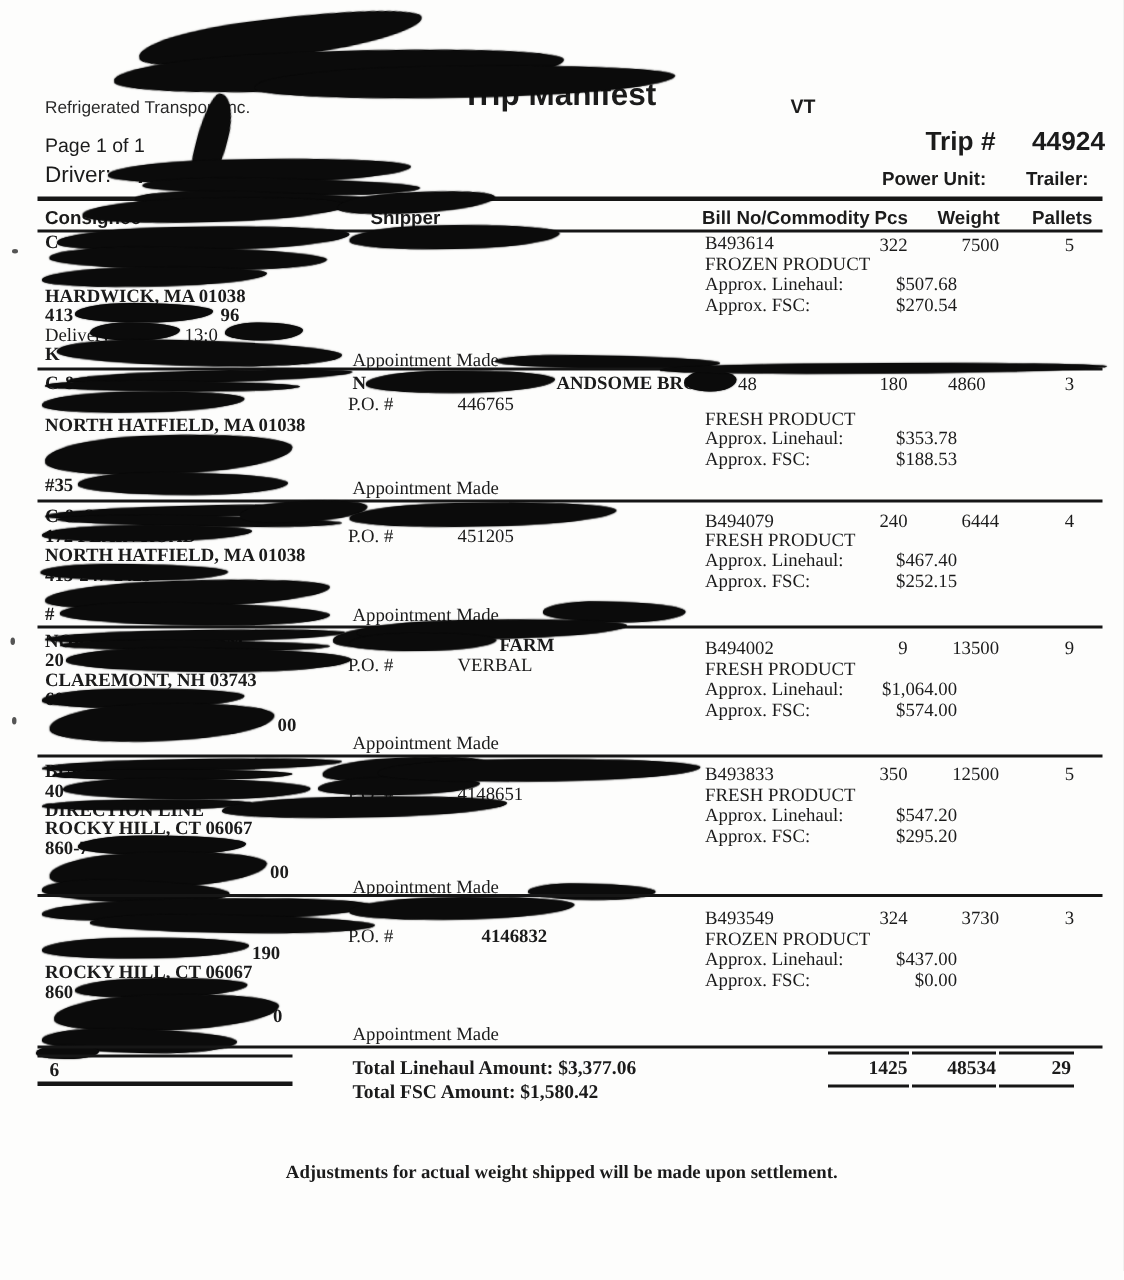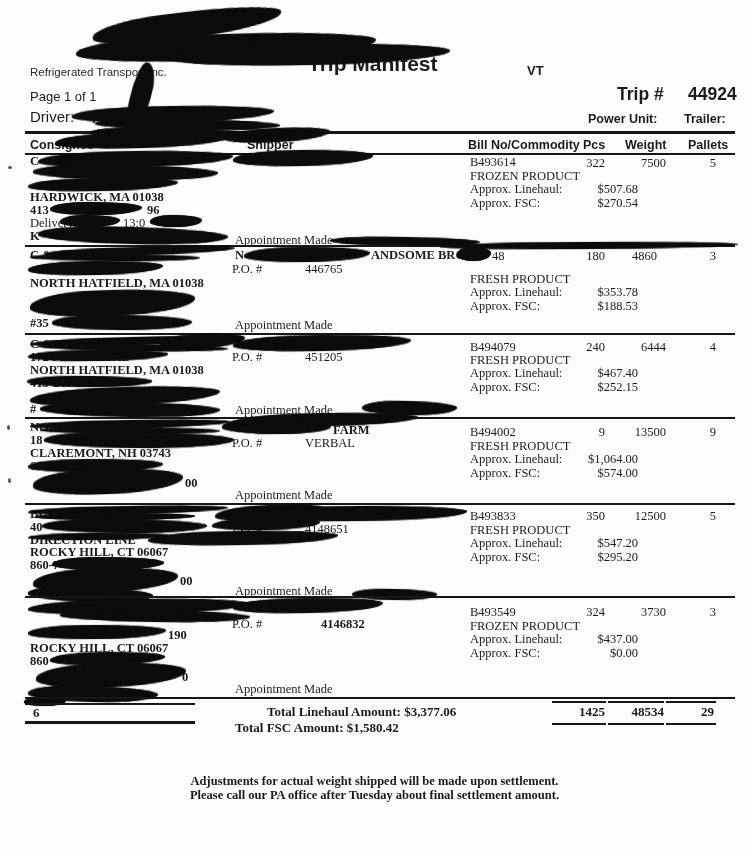--- a/index.html
+++ b/index.html
@@ -129,21 +129,21 @@
   <div class="rdx" style="left:160px;top:334px;width:85px;height:14px;transform:rotate(-3deg);"></div>
   <div class="rdx" style="left:28px;top:350px;width:140px;height:11px;transform:rotate(-.5deg);"></div>
   <div class="rdx" style="left:27px;top:376px;width:125px;height:11px;transform:rotate(.5deg);"></div>
   <div class="rdx" style="left:30px;top:387px;width:190px;height:18px;transform:rotate(-2deg);"></div>
   <div class="rdx" style="left:40px;top:402px;width:180px;height:15px;transform:rotate(1deg);"></div>
   <div class="rdx" style="left:233px;top:335px;width:178px;height:16px;transform:rotate(-1deg);"></div>
   <div class="rdx" style="left:362px;top:401px;width:95px;height:14px;transform:rotate(1deg);"></div>
   <div class="rule" style="left:25px;top:417px;width:710px;"></div>
 
   <span class="t serif s12 b" style="left:30px;top:421px;">NORTH COUNTRY SM</span>
-  <span class="t serif s12 b" style="left:30px;top:434px;">18</span>
+  <span class="t serif s12 b" style="left:30px;top:434px;">20</span>
   <span class="t serif s12 b" style="left:30px;top:447px;">CLAREMONT, NH  03743</span>
   <span class="t serif s12 b" style="left:30px;top:460px;">603-542</span>
   <span class="t serif s12 b" style="left:185px;top:477px;">00</span>
   <span class="t serif s12 b" style="left:333px;top:424px;">FARM</span>
   <span class="t serif s12" style="left:232px;top:437px;">P.O. #</span>
   <span class="t serif s12" style="left:305px;top:437px;">VERBAL</span>
   <span class="t serif s12" style="left:470px;top:426px;">B494002</span>
   <span class="t serif s12 num" style="left:555px;top:426px;width:50px;">9</span>
   <span class="t serif s12 num" style="left:606px;top:426px;width:60px;">13500</span>
   <span class="t serif s12 num" style="left:666px;top:426px;width:50px;">9</span>
@@ -218,32 +218,31 @@
   <div class="rdx" style="left:50px;top:652px;width:115px;height:13px;transform:rotate(-1deg);"></div>
   <div class="rdx" style="left:36px;top:663px;width:150px;height:24px;transform:rotate(-2deg);"></div>
   <div class="rdx" style="left:28px;top:686px;width:130px;height:16px;transform:rotate(1.5deg);"></div>
   <div class="rdx" style="left:24px;top:697px;width:42px;height:9px;"></div>
   <div class="rdx" style="left:233px;top:598px;width:150px;height:15px;transform:rotate(-1deg);"></div>
   <div class="rule" style="left:25px;top:697px;width:710px;"></div>
 
   <div class="rule" style="left:25px;top:703px;width:170px;"></div>
   <span class="t serif s13 b" style="left:33px;top:706px;">6</span>
   <div class="rule" style="left:25px;top:721px;width:170px;height:2.5px;"></div>
-  <span class="t serif s13 b" style="left:235px;top:705px;margin-left:32px;">Total Linehaul Amount: $3,377.06</span>
+  <span class="t serif s13 b" style="left:235px;top:705px;">Total Linehaul Amount: $3,377.06</span>
   <span class="t serif s13 b" style="left:235px;top:721px;">Total FSC Amount: $1,580.42</span>
   <div class="rule" style="left:552px;top:701px;width:54px;"></div>
   <div class="rule" style="left:608px;top:701px;width:56px;"></div>
   <div class="rule" style="left:666px;top:701px;width:50px;"></div>
   <span class="t serif s13 b num" style="left:552px;top:705px;width:53px;">1425</span>
   <span class="t serif s13 b num" style="left:606px;top:705px;width:58px;">48534</span>
   <span class="t serif s13 b num" style="left:664px;top:705px;width:50px;">29</span>
   <div class="rule" style="left:552px;top:723px;width:54px;"></div>
   <div class="rule" style="left:608px;top:723px;width:56px;"></div>
   <div class="rule" style="left:666px;top:723px;width:50px;"></div>
 
   <div class="t serif s12 b" style="left:0;top:775px;width:749px;text-align:center;">Adjustments for actual weight shipped will be made upon settlement.</div>
-  <div class="t serif s12 b" style="left:0;top:789px;width:749px;text-align:center;">Please call our PA office after Tuesday about final settlement amount.</div>
 
   <span class="speck" style="left:8px;top:166px;width:4px;height:3px;"></span>
   <span class="speck" style="left:7px;top:425px;width:3px;height:5px;"></span>
   <span class="speck" style="left:8px;top:478px;width:3px;height:5px;"></span>
 
 </div>
 
 </body></html>

